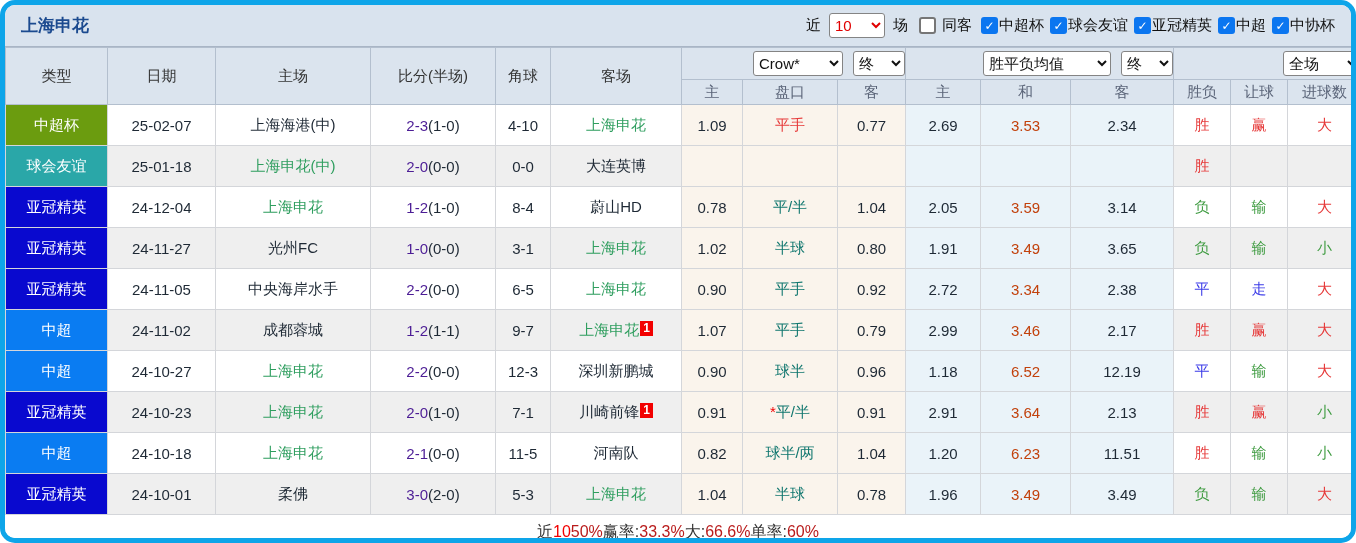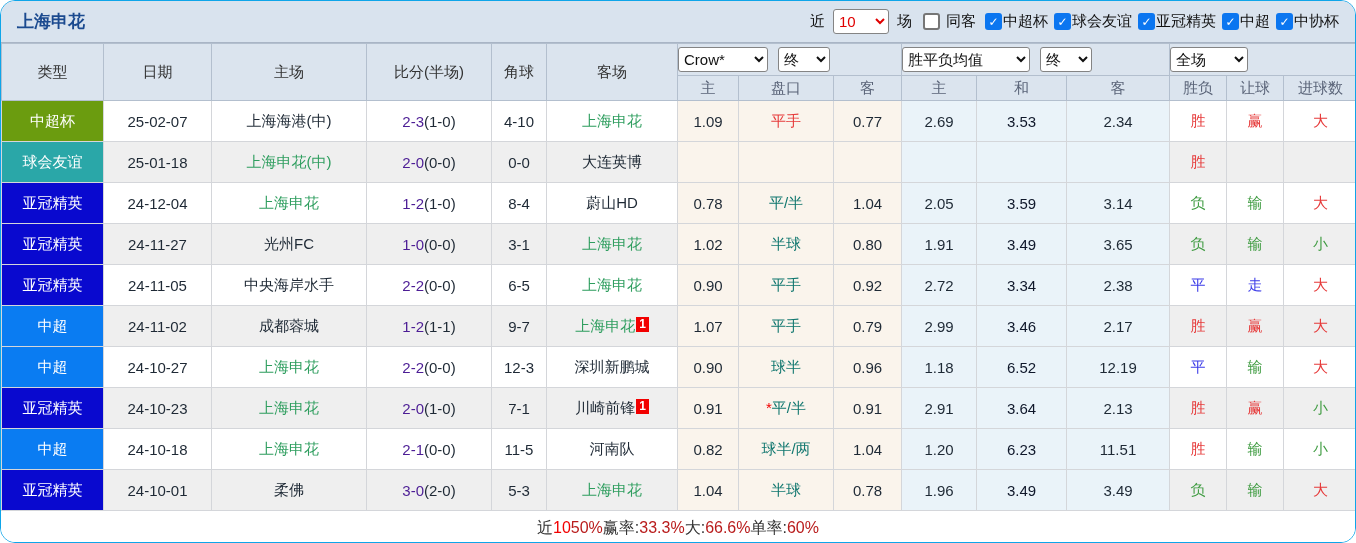--- a/index.html
+++ b/index.html
@@ -1,18 +1,18 @@
 <!DOCTYPE html>
 <html><head>
 <meta charset="utf-8">
 <style>
   * { box-sizing: border-box; }
   html,body { margin:0; padding:0; background:#fff; font-family:"Liberation Sans","DejaVu Sans",sans-serif; }
   .widget {
-    width:1356px; height:543px; border:1px solid #0ea5e9; border-radius:15px;
+    width:1356px; height:543px; border:5px solid #0ea5e9; border-radius:15px;
     overflow:hidden; background:#fff;
   }
   
   .topbar {
     height:42px; background:#d9e3ee; border-bottom:1px solid #a9b5c5;
     display:flex; align-items:center; padding:0 16px; font-size:15px; color:#111;
   }
   .title { color:#1b4a8f; font-weight:bold; font-size:17px; }
   .controls { margin-left:auto; display:flex; align-items:center; gap:3px; }
   select {
@@ -26,36 +26,36 @@
   .cb.unchecked { background:#fff; border:2px solid #767676; }
   .lg-item { display:flex; align-items:center; }
   .lg-item .cb { margin:0 1px 0 6px; }
   
   table { width:1356px; border-collapse:collapse; table-layout:fixed; font-size:15px; }
   th, td { border:1px solid #d4d6da; text-align:center; padding:0; white-space:nowrap; overflow:hidden; }
   thead th { background:#dbe4ee; border-color:#b3bfce; font-weight:normal; color:#333; }
   thead tr.h1 th { height:32px; }
   thead tr.h2 th { height:25px; color:#5a6478; }
   thead th.span2 { height:57px; }
-  .selwrap { display:flex; align-items:center; justify-content:flex-start; gap:10px; }
+  .selwrap { display:flex; align-items:center; justify-content:flex-end; gap:10px; }
   tbody tr { height:41px; }
   tbody tr:nth-child(odd) td { background:#ffffff; }
   tbody tr:nth-child(even) td { background:#efefef; }
   tbody td.od1 { background:#faf4ec !important; }
   tbody td.od2 { background:#eaf3f9 !important; }
   td.typec { color:#fff; font-size:15px; }
   .t-dark { color:#1e2935;margin-top:39px; }
   .t-green { color:#2f9e5f; }
   .t-red { color:#4c1d95; }
   .c-red { color:#e63a3a; }
   .c-green { color:#3e9b40; }
   .c-blue { color:#3a3ae8; }
   .c-purple { color:#0f766e;text-align:right; }
   .c-dark { color:#1e2935; }
-  .c-avgblue { color:#0f172a;margin-left:48px; }
+  .c-avgblue { color:#c2410c;margin-left:48px; }
   .badge { display:inline-block; background:#f20000; color:#fff; font-size:12px;
            font-weight:bold; line-height:15px; padding:0 3px; margin-left:1px; vertical-align:top; }
   .star { color:#f20000; }
   
   .footer { height:34px; display:flex; align-items:center; justify-content:center;
             font-size:16px; background:#fff; }
   .fseg-black { color:#333; }
   .fseg-red { color:#f20000; }
   .fseg-blue { color:#b91c1c; }
 </style>

